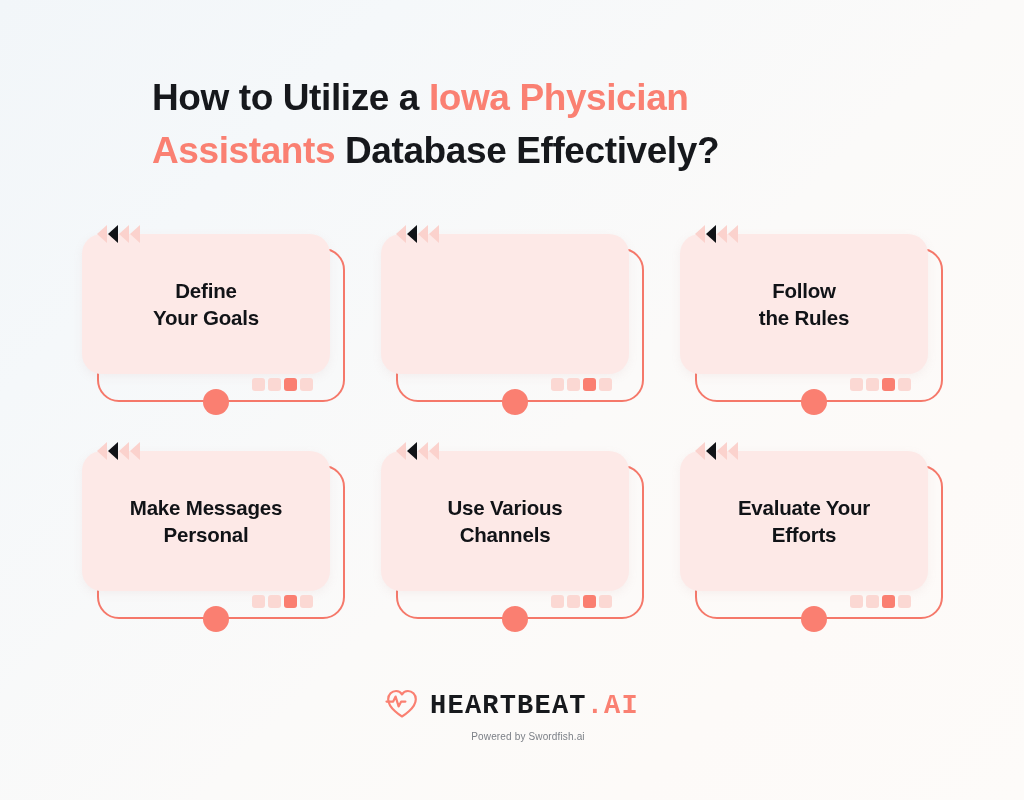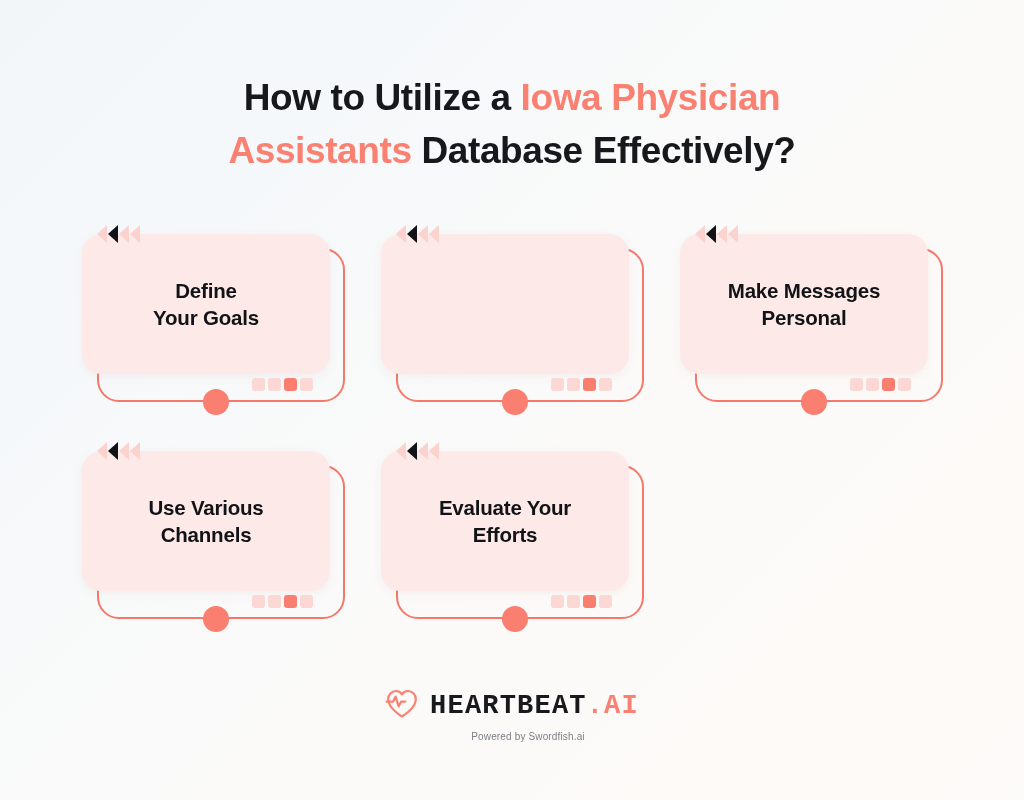--- a/index.html
+++ b/index.html
@@ -18,21 +18,21 @@
         #fbfaf9 55%,
         #fdfaf8 78%,
         #fdfbf9 100%);
     position:relative;
   }
 
   
   .title-wrap {
     width:100%;
     padding-top:72px;
-    text-align:center;
+    text-align:left;
   }
   .title {
     font-size:37px;
     font-weight:bold;
     letter-spacing:-0.4px;
     line-height:1.42;
     color:#16181c;
     max-width:720px;
     margin:0 auto;
   }
@@ -216,20 +216,39 @@
     </div>
     <div class="card-dot"></div>
     <div class="card-squares">
       <span class="sq"></span>
       <span class="sq"></span>
       <span class="sq active"></span>
       <span class="sq"></span>
     </div>
   </div>
 
+  <div class="card">
+    <div class="card-outline"></div>
+    <div class="card-fill"></div>
+    <div class="card-label">Follow
+the Rules</div>
+    <div class="arrows">
+      <span class="arrow"></span>
+      <span class="arrow dark"></span>
+      <span class="arrow"></span>
+      <span class="arrow"></span>
+    </div>
+    <div class="card-dot"></div>
+    <div class="card-squares">
+      <span class="sq"></span>
+      <span class="sq"></span>
+      <span class="sq active"></span>
+      <span class="sq"></span>
+    </div>
+  </div>
 
   <div class="card">
     <div class="card-outline"></div>
     <div class="card-fill"></div>
     <div class="card-label">Make Messages
 Personal</div>
     <div class="arrows">
       <span class="arrow"></span>
       <span class="arrow dark"></span>
       <span class="arrow"></span>

